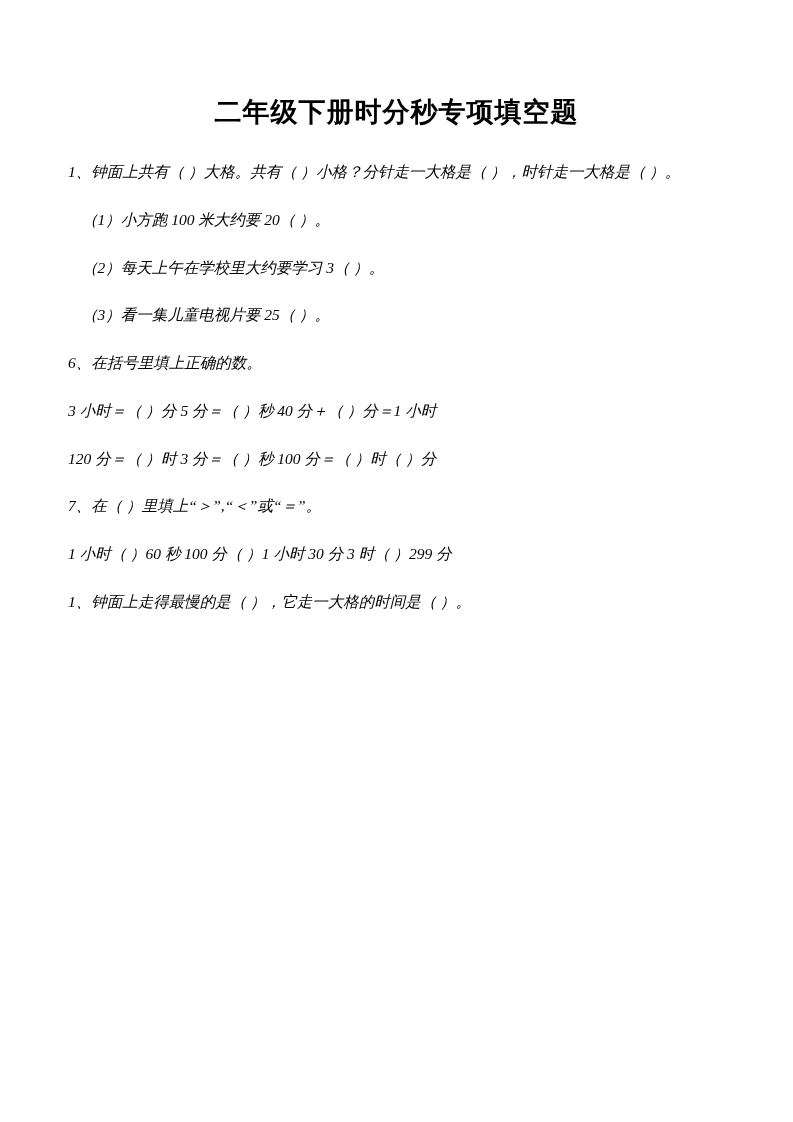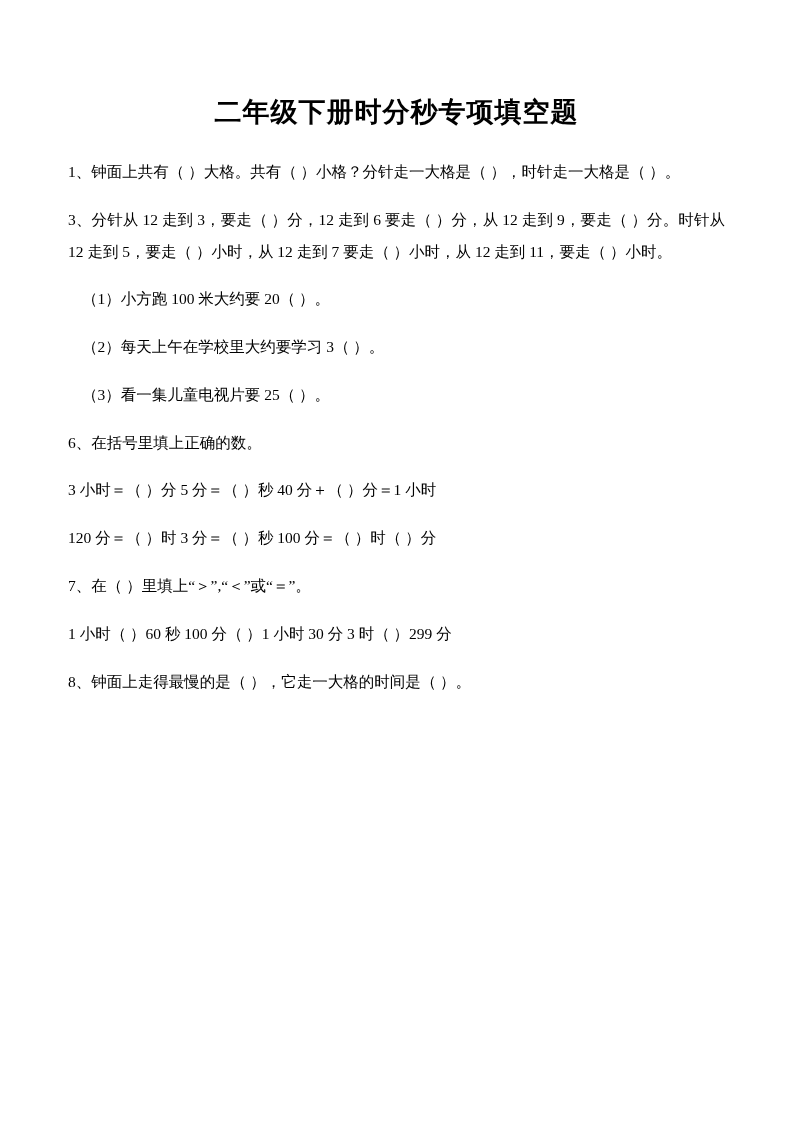--- a/index.html
+++ b/index.html
@@ -29,42 +29,42 @@
     letter-spacing: 1px;
     margin: 0 0 26px 0;
     line-height: 1.3;
   }
   .q {
     font-size: 15.5px;
     line-height: 2.05;
     margin: 16px 0 9px 0;
     text-align: justify;
     text-justify: inter-ideograph;
+    font-style: italic;
   }
   .q.sub {
     padding-left: 14px;
   }
   .q.tight {
     margin-bottom: 6px;
   }
 </style>
 </head>
 <body>
 
 <div class="page">
 
   <h1 class="doc-title">二年级下册时分秒专项填空题</h1>
 
   <div class="body">
     <p class="q">1、钟面上共有（        ）大格。共有（        ）小格？分针走一大格是（        ），时针走一大格是（        ）。</p>
-    <p class="q">3、分针从 12 走到 3，要走（        ）分，12 走到 6 要走（        ）分，从 12 走到 9，要走（        ）分。时针从 12 走到 5，要走（        ）小时，从 12 走到 7 要走（        ）小时，从 12 走到 11，要走（        ）小时。</p>
     <p class="q sub">（1）小方跑 100 米大约要 20（        ）。</p>
     <p class="q sub">（2）每天上午在学校里大约要学习 3（        ）。</p>
     <p class="q sub">（3）看一集儿童电视片要 25（        ）。</p>
     <p class="q">6、在括号里填上正确的数。</p>
     <p class="q tight">3 小时＝（        ）分     5 分＝（        ）秒     40 分＋（        ）分＝1 小时</p>
     <p class="q">120 分＝（        ）时     3 分＝（        ）秒     100 分＝（        ）时（        ）分</p>
     <p class="q">7、在（        ）里填上“＞”,“＜”或“＝”。</p>
     <p class="q">1 小时（     ）60 秒     100 分（     ）1 小时 30 分     3 时（     ）299 分</p>
-    <p class="q">8、钟面上走得最慢的是（        ），它走一大格的时间是（        ）。</p>
+    <p class="q">1、钟面上走得最慢的是（        ），它走一大格的时间是（        ）。</p>
   </div>
 
 </div>
 
 </body></html>

